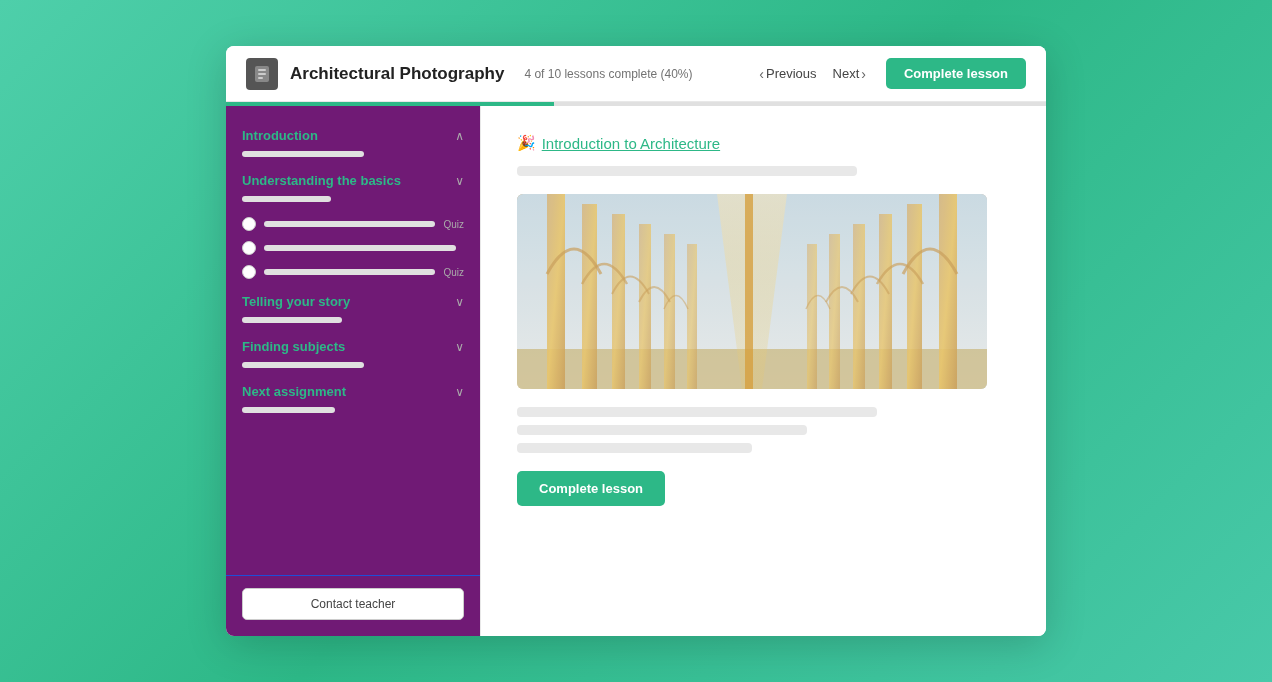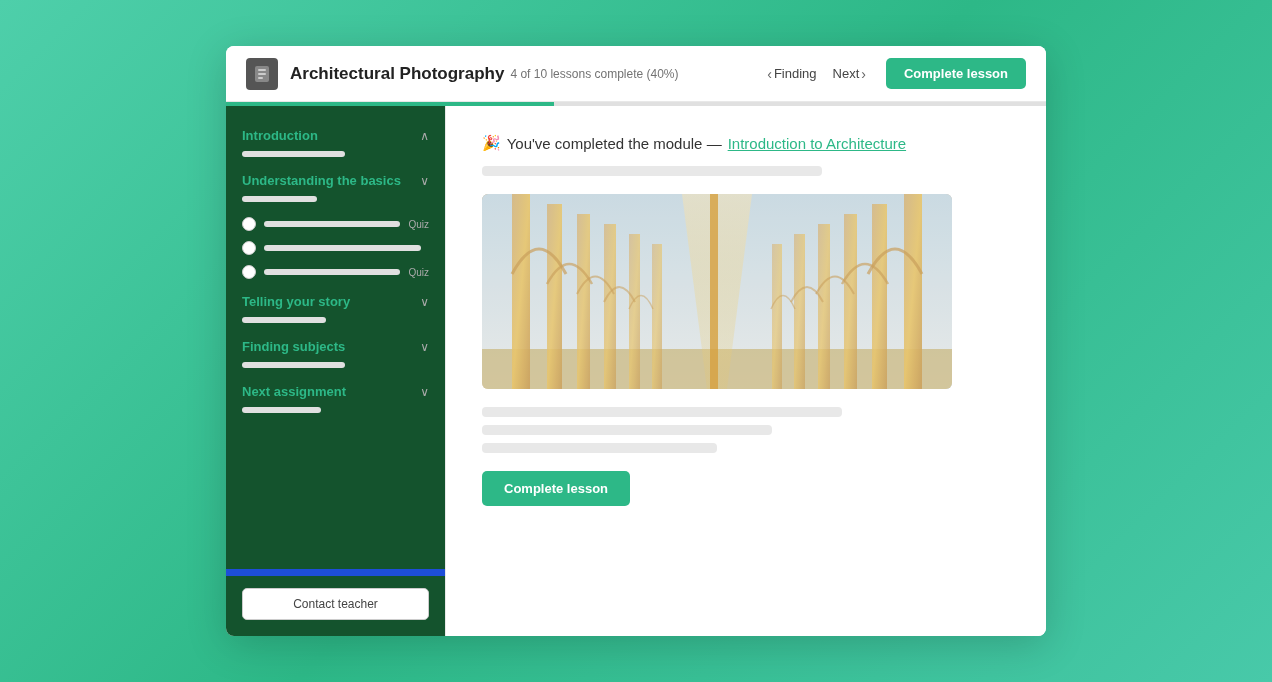--- a/index.html
+++ b/index.html
@@ -40,21 +40,21 @@
       border-radius: 4px;
       margin-right: 12px;
       flex-shrink: 0;
       display: flex; align-items: center; justify-content: center;
     }
     .header-logo svg { display: block; }
     .header-title {
       font-size: 17px;
       font-weight: 700;
       color: #222;
-      margin-right: 6px;
+      margin-right: 20px;
     }
     .header-progress {
       font-size: 12px;
       color: #737373;
     }
     .header-nav {
       margin-left: auto;
       display: flex;
       align-items: center;
       gap: 4px;
@@ -95,23 +95,23 @@
       width: 40%;
     }
     
     .body {
       display: flex;
       flex: 1;
       overflow: hidden;
     }
     
     .sidebar {
-      width: 220px;
+      width: 255px;
       border-right: 1px solid #e8e8e8;
-      background: #14532d;
+      background: #701a75;
       overflow-y: auto;
       flex-shrink: 0;
       padding: 16px 0 16px 0;
       display: flex;
       flex-direction: column;
     }
     .sidebar-items { flex: 1; }
     .sidebar-section {
       padding: 0 16px;
       margin-bottom: 4px;
@@ -161,21 +161,21 @@
     }
     .lesson-bar.long { width: 100%; }
     .lesson-bar.medium { width: 75%; }
     .lesson-tag {
       font-size: 10px;
       color: #aaa;
       flex-shrink: 0;
     }
     .sidebar-footer {
       padding: 12px 16px 0 16px;
-      border-top: 7px solid #1d4ed8;
+      border-top: 1px solid #1d4ed8;
       margin-top: 4px;
     }
     .contact-btn {
       width: 100%;
       padding: 8px 0;
       border: 1.5px solid #ccc;
       background: #fff;
       border-radius: 5px;
       font-size: 12px;
       color: #444;
@@ -252,21 +252,21 @@
         <rect x="6" y="5" width="8" height="2" rx="1" fill="#ccc"></rect>
         <rect x="6" y="9" width="8" height="2" rx="1" fill="#ccc"></rect>
         <rect x="6" y="13" width="5" height="2" rx="1" fill="#ccc"></rect>
       </svg>
     </div>
     <span class="header-title">Architectural Photography</span>
     <span class="header-progress">4 of 10 lessons complete (40%)</span>
     <div class="header-nav">
       <button class="nav-btn">
         <span class="nav-chevron">‹</span>
-        <span>Finding</span>
+        <span>Previous</span>
       </button>
       <button class="nav-btn">
         <span>Next</span>
         <span class="nav-chevron">›</span>
       </button>
       <button class="complete-btn">Complete lesson</button>
     </div>
   </div>
 
   <div class="progress-bar-wrap">
@@ -336,21 +336,20 @@
       </div>
 
       <div class="sidebar-footer">
         <button class="contact-btn">Contact teacher</button>
       </div>
     </div>
 
     <div class="main-content">
       <div class="completion-banner">
         <span>🎉</span>
-        <span>You've completed the module —</span>
         <a class="completion-link" href="#">Introduction to Architecture</a>
       </div>
 
       <div class="subtitle-bar-main"></div>
 
       <div class="arch-image">
         <svg viewBox="0 0 470 195" xmlns="http://www.w3.org/2000/svg" preserveAspectRatio="xMidYMid slice">
           <defs>
             <linearGradient id="skyGrad" x1="0" y1="0" x2="0" y2="1">
               <stop offset="0%" stop-color="#c8dff0"></stop>

